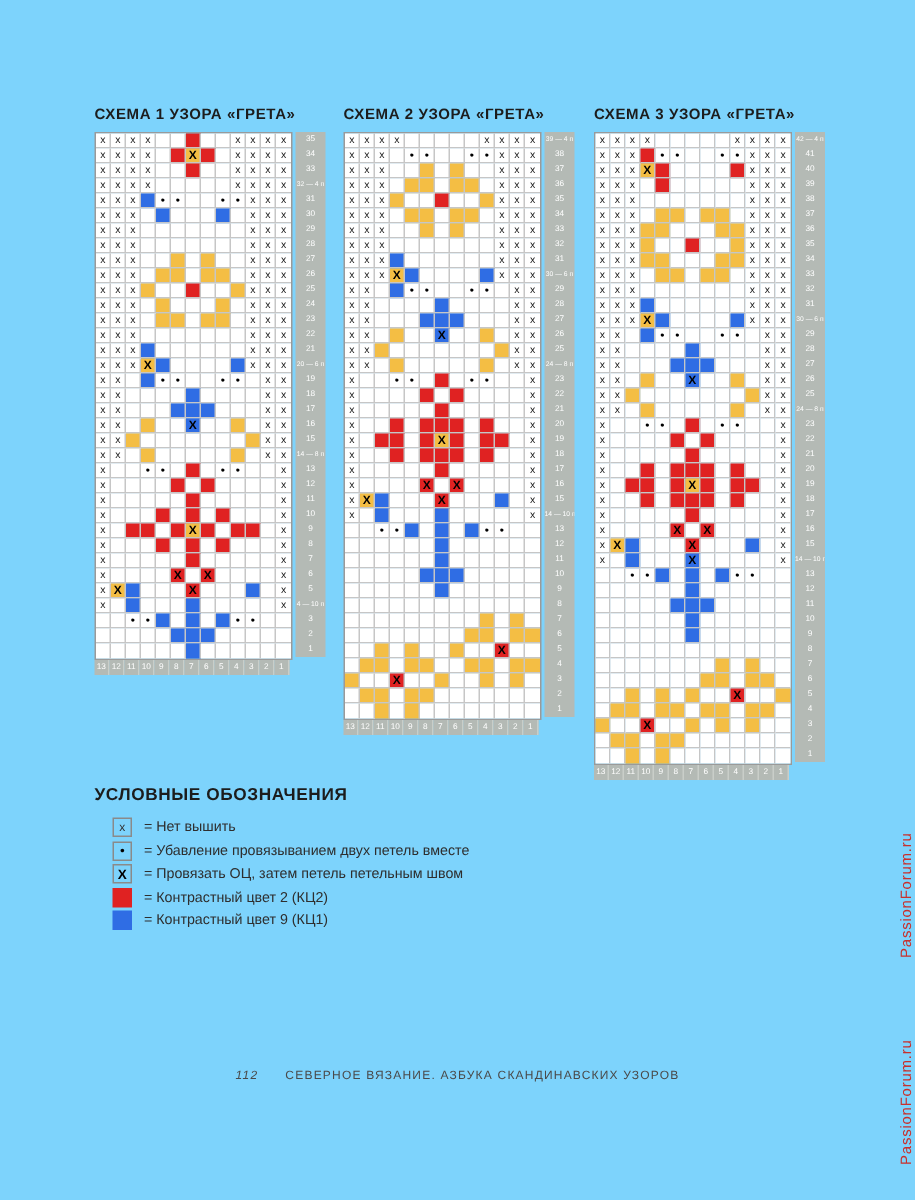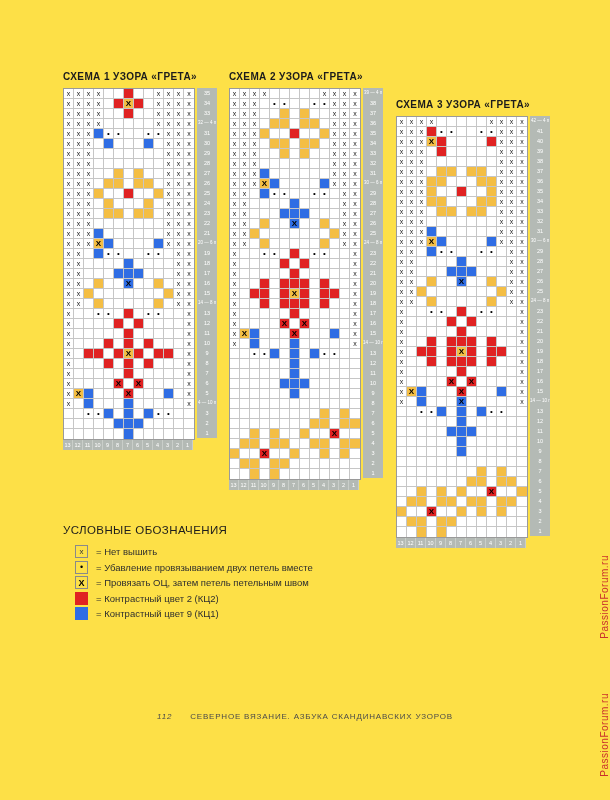--- a/index.html
+++ b/index.html
@@ -1,21 +1,21 @@
 <!DOCTYPE html>
 <html><head>
 <meta charset="utf-8">
 <style>
   html,body{margin:0;padding:0;}
   body{font-family:"Liberation Sans",sans-serif;}
-  #page{position:relative;width:610px;height:800px;background:#fde047;overflow:hidden;}
+  #page{position:relative;width:610px;height:800px;background:#7dd3fc;overflow:hidden;}
   .chart{position:absolute;top:88px;}
   .chart.c1{left:63px;}
   .chart.c2{left:229px;}
-  .chart.c3{left:396px;margin-top:28px;}
+  .chart.c3{left:396px;}
   .chart-title{position:absolute;top:-17px;left:0;width:170px;font-size:10px;font-weight:bold;
     color:#1c1c1c;letter-spacing:.4px;white-space:nowrap;}
   .grid{border:1px solid #9a9a9a;display:inline-block;vertical-align:top;}
   .row{display:flex;height:10px;}
   .cell{width:10px;height:10px;box-sizing:border-box;border-right:1px solid #c6c6c6;
     border-bottom:1px solid #c6c6c6;background:#fff;display:flex;align-items:center;
     justify-content:center;font-size:7px;line-height:7px;color:#222;overflow:hidden;}
   .cell:last-child{border-right:none;}
   .row:last-child .cell{border-bottom:none;}
   .cell.r{background:#e02222;}
@@ -25,21 +25,21 @@
   .cell .dt{font-size:8px;line-height:6px;color:#000;}
   .lbl{width:20px;height:10px;margin-left:2px;background:#b4bab5;color:#fff;
     font-size:5.5px;line-height:10px;text-align:center;white-space:nowrap;overflow:hidden;}
   .lbl.long{font-size:4.5px;}
   .numrow{display:flex;height:10px;margin-top:0;}
   .numrow .ncell{width:10px;height:10px;box-sizing:border-box;background:#b4bab5;
     border-right:1px solid #c9cec9;color:#fff;font-size:5.5px;line-height:10px;text-align:center;}
   .chart-body{display:flex;}
   .labels{display:flex;flex-direction:column;}
   #legend{position:absolute;left:63px;top:524px;width:330px;}
-  #legend-title{font-size:11.5px;font-weight:normal;color:#1c1c1c;letter-spacing:.4px;margin-bottom:8px;}
+  #legend-title{font-size:11.5px;font-weight:bold;color:#1c1c1c;letter-spacing:.4px;margin-bottom:8px;}
   .leg-item{display:flex;align-items:center;height:15.5px;}
   .leg-swatch{width:13px;height:13px;box-sizing:border-box;margin-left:12px;margin-right:8px;
     display:flex;align-items:center;justify-content:center;font-size:8px;}
   .leg-swatch.sw-x{border:1px solid #8a8a8a;color:#333;}
   .leg-swatch.sw-dot{border:1px solid #8a8a8a;color:#000;font-size:9px;}
   .leg-swatch.sw-boldx{border:1px solid #8a8a8a;font-weight:bold;font-size:9px;color:#000;}
   .leg-swatch.sw-white{border:1px solid #8a8a8a;background:#fff;}
   .leg-swatch.sw-yellow{background:#f4be44;}
   .leg-swatch.sw-red{background:#e02222;}
   .leg-swatch.sw-blue{background:#2f6de4;}

